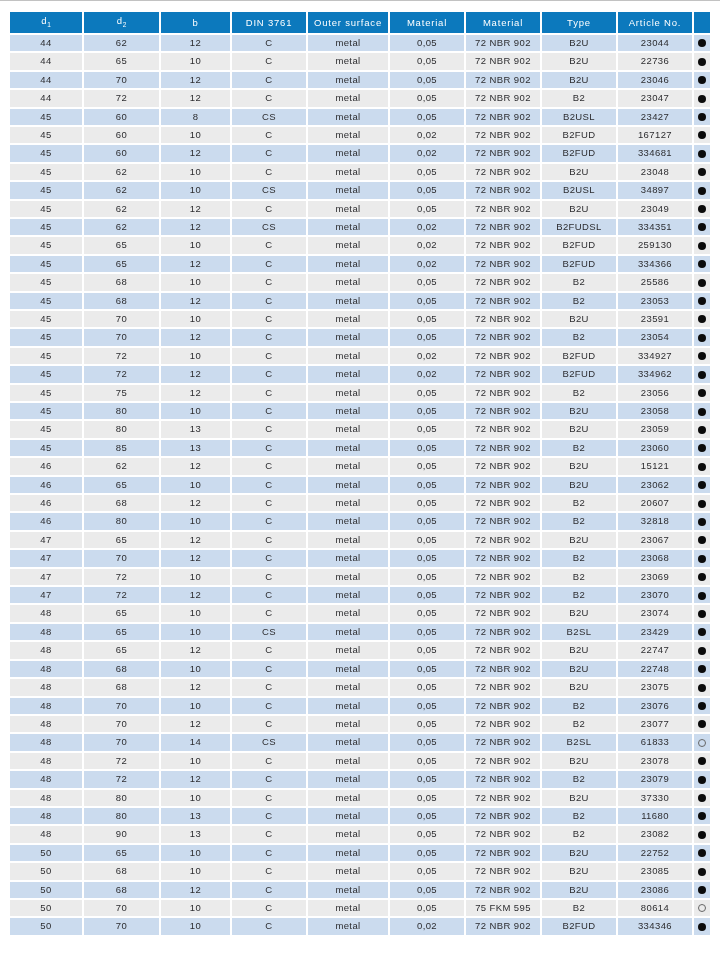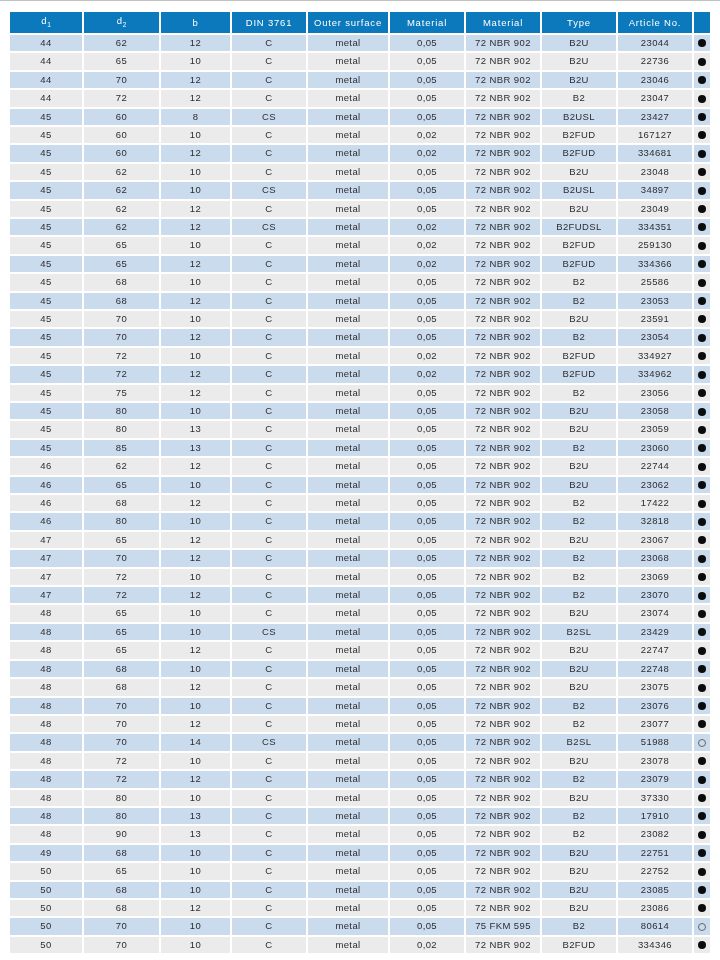--- a/index.html
+++ b/index.html
@@ -376,21 +376,21 @@
         </tr>
         <tr>
           <td>46</td>
           <td>62</td>
           <td>12</td>
           <td>C</td>
           <td>metal</td>
           <td>0,05</td>
           <td>72 NBR 902</td>
           <td>B2U</td>
-          <td>22744</td>
+          <td>15121</td>
           <td><span class="dot filled"></span></td>
         </tr>
         <tr>
           <td>46</td>
           <td>65</td>
           <td>10</td>
           <td>C</td>
           <td>metal</td>
           <td>0,05</td>
           <td>72 NBR 902</td>
@@ -400,21 +400,21 @@
         </tr>
         <tr>
           <td>46</td>
           <td>68</td>
           <td>12</td>
           <td>C</td>
           <td>metal</td>
           <td>0,05</td>
           <td>72 NBR 902</td>
           <td>B2</td>
-          <td>17422</td>
+          <td>20607</td>
           <td><span class="dot filled"></span></td>
         </tr>
         <tr>
           <td>46</td>
           <td>80</td>
           <td>10</td>
           <td>C</td>
           <td>metal</td>
           <td>0,05</td>
           <td>72 NBR 902</td>
@@ -556,21 +556,21 @@
         </tr>
         <tr>
           <td>48</td>
           <td>70</td>
           <td>14</td>
           <td>CS</td>
           <td>metal</td>
           <td>0,05</td>
           <td>72 NBR 902</td>
           <td>B2SL</td>
-          <td>51988</td>
+          <td>61833</td>
           <td><span class="dot open"></span></td>
         </tr>
         <tr>
           <td>48</td>
           <td>72</td>
           <td>10</td>
           <td>C</td>
           <td>metal</td>
           <td>0,05</td>
           <td>72 NBR 902</td>
@@ -604,45 +604,33 @@
         </tr>
         <tr>
           <td>48</td>
           <td>80</td>
           <td>13</td>
           <td>C</td>
           <td>metal</td>
           <td>0,05</td>
           <td>72 NBR 902</td>
           <td>B2</td>
-          <td>17910</td>
+          <td>11680</td>
           <td><span class="dot filled"></span></td>
         </tr>
         <tr>
           <td>48</td>
           <td>90</td>
           <td>13</td>
           <td>C</td>
           <td>metal</td>
           <td>0,05</td>
           <td>72 NBR 902</td>
           <td>B2</td>
           <td>23082</td>
-          <td><span class="dot filled"></span></td>
-        </tr>
-        <tr>
-          <td>49</td>
-          <td>68</td>
-          <td>10</td>
-          <td>C</td>
-          <td>metal</td>
-          <td>0,05</td>
-          <td>72 NBR 902</td>
-          <td>B2U</td>
-          <td>22751</td>
           <td><span class="dot filled"></span></td>
         </tr>
         <tr>
           <td>50</td>
           <td>65</td>
           <td>10</td>
           <td>C</td>
           <td>metal</td>
           <td>0,05</td>
           <td>72 NBR 902</td>

